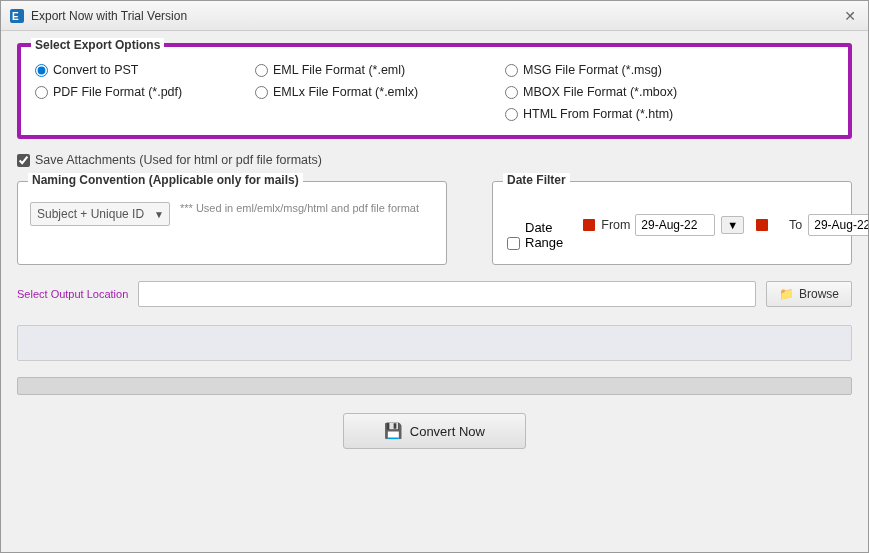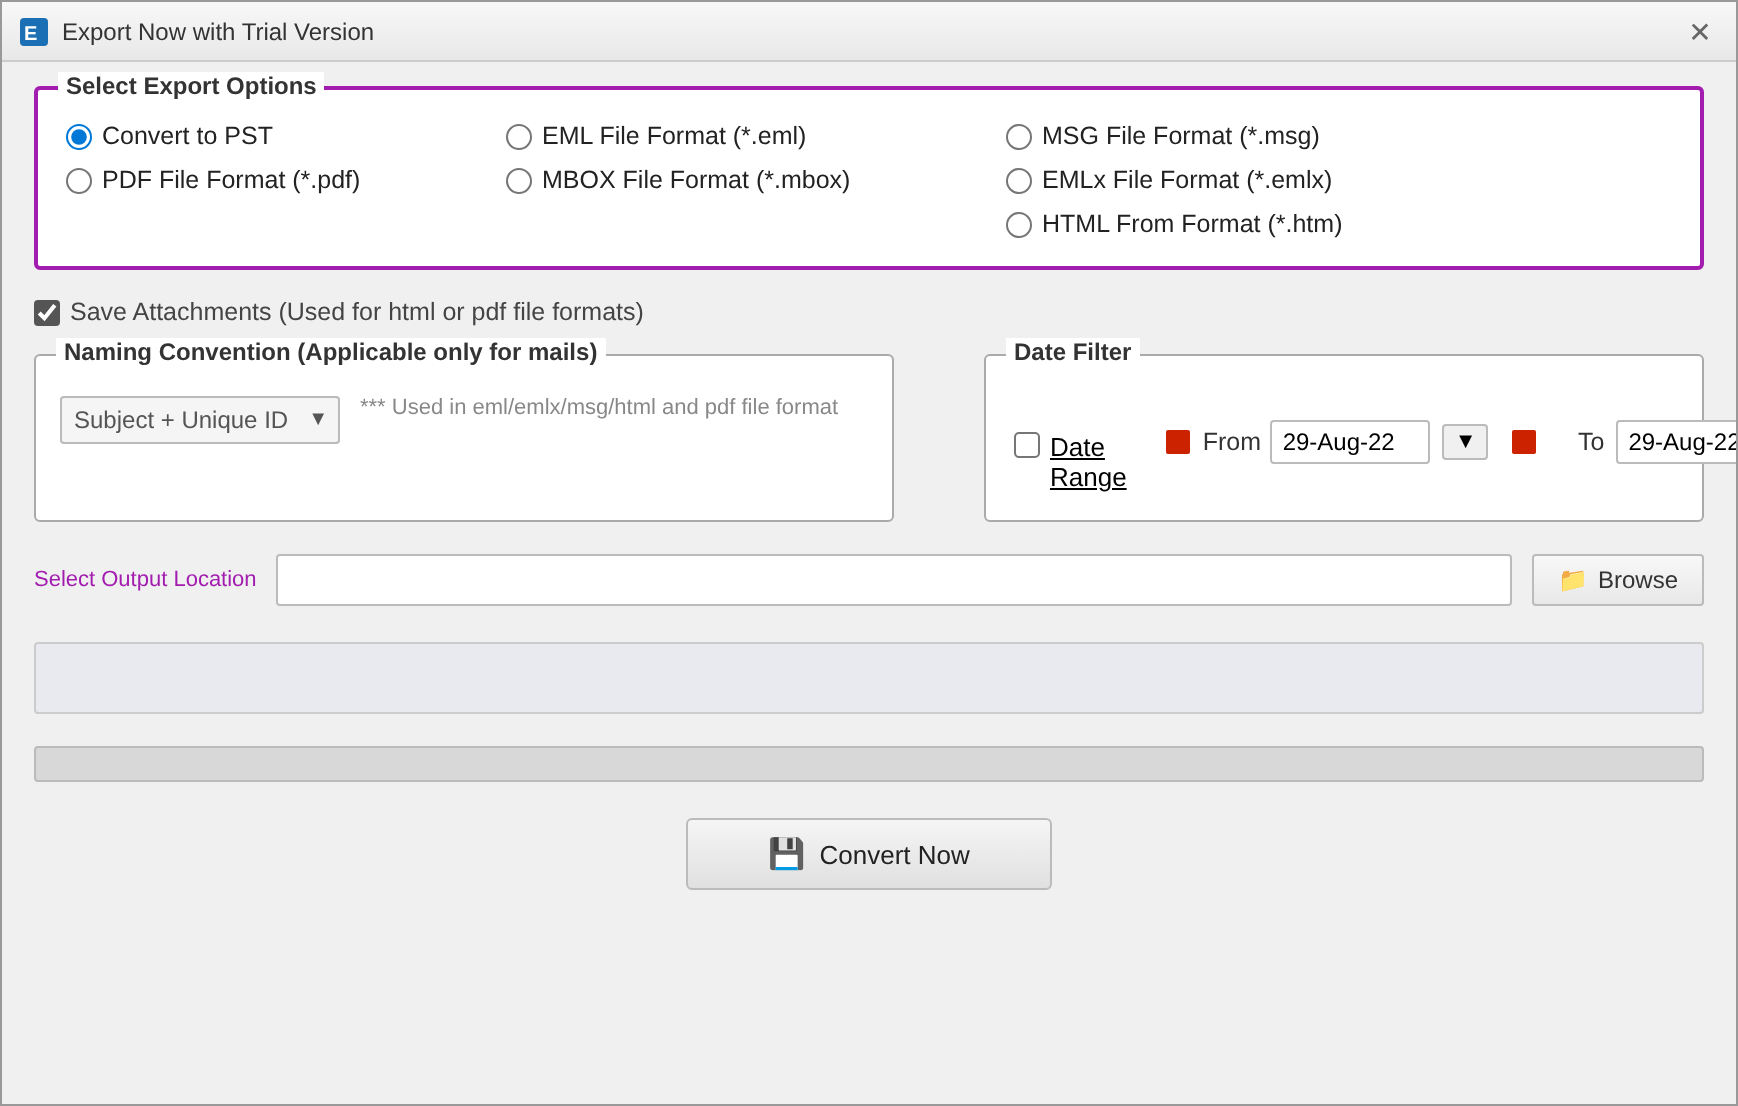--- a/index.html
+++ b/index.html
@@ -51,21 +51,21 @@
     }
     .content {
       flex: 1;
       padding: 12px 16px;
       display: flex;
       flex-direction: column;
       gap: 10px;
       overflow: hidden;
     }
     .group-box {
-      border: 2px solid #a21caf;
+      border: 4px solid #a21caf;
       border-radius: 3px;
       padding: 10px 14px 14px;
       position: relative;
       background: white;
     }
     .group-box-legend {
       position: absolute;
       top: -9px;
       left: 10px;
       background: white;
@@ -180,24 +180,23 @@
       font-weight: 600;
       color: #333;
     }
     .date-filter-content {
       margin-top: 8px;
       display: flex;
       gap: 20px;
     }
     .date-left {
       display: flex;
-      align-items: flex-start;
+      align-items: flex-end;
       padding-top: 20px;
       gap: 5px;
-      text-decoration: underline;
     }
     .date-rows {
       display: flex;
       flex-direction: row;
       gap: 12px;
     }
     .date-row {
       display: flex;
       align-items: center;
       gap: 6px;
@@ -336,25 +335,25 @@
           <input type="radio" name="export_format" style="">
           <span>MSG File Format (*.msg)</span>
         </label>
 
         <label class="radio-label">
           <input type="radio" name="export_format" style="">
           <span>PDF File Format (*.pdf)</span>
         </label>
         <label class="radio-label">
           <input type="radio" name="export_format" style="">
+          <span>EMLx File  Format (*.emlx)</span>
+        </label>
+        <label class="radio-label">
+          <input type="radio" name="export_format" style="">
           <span>MBOX File Format (*.mbox)</span>
-        </label>
-        <label class="radio-label">
-          <input type="radio" name="export_format" style="">
-          <span>EMLx File  Format (*.emlx)</span>
         </label>
 
         <div></div>
         <div></div>
         <label class="radio-label">
           <input type="radio" name="export_format" style="">
           <span>HTML From  Format (*.htm)</span>
         </label>
       </div>
     </div>

